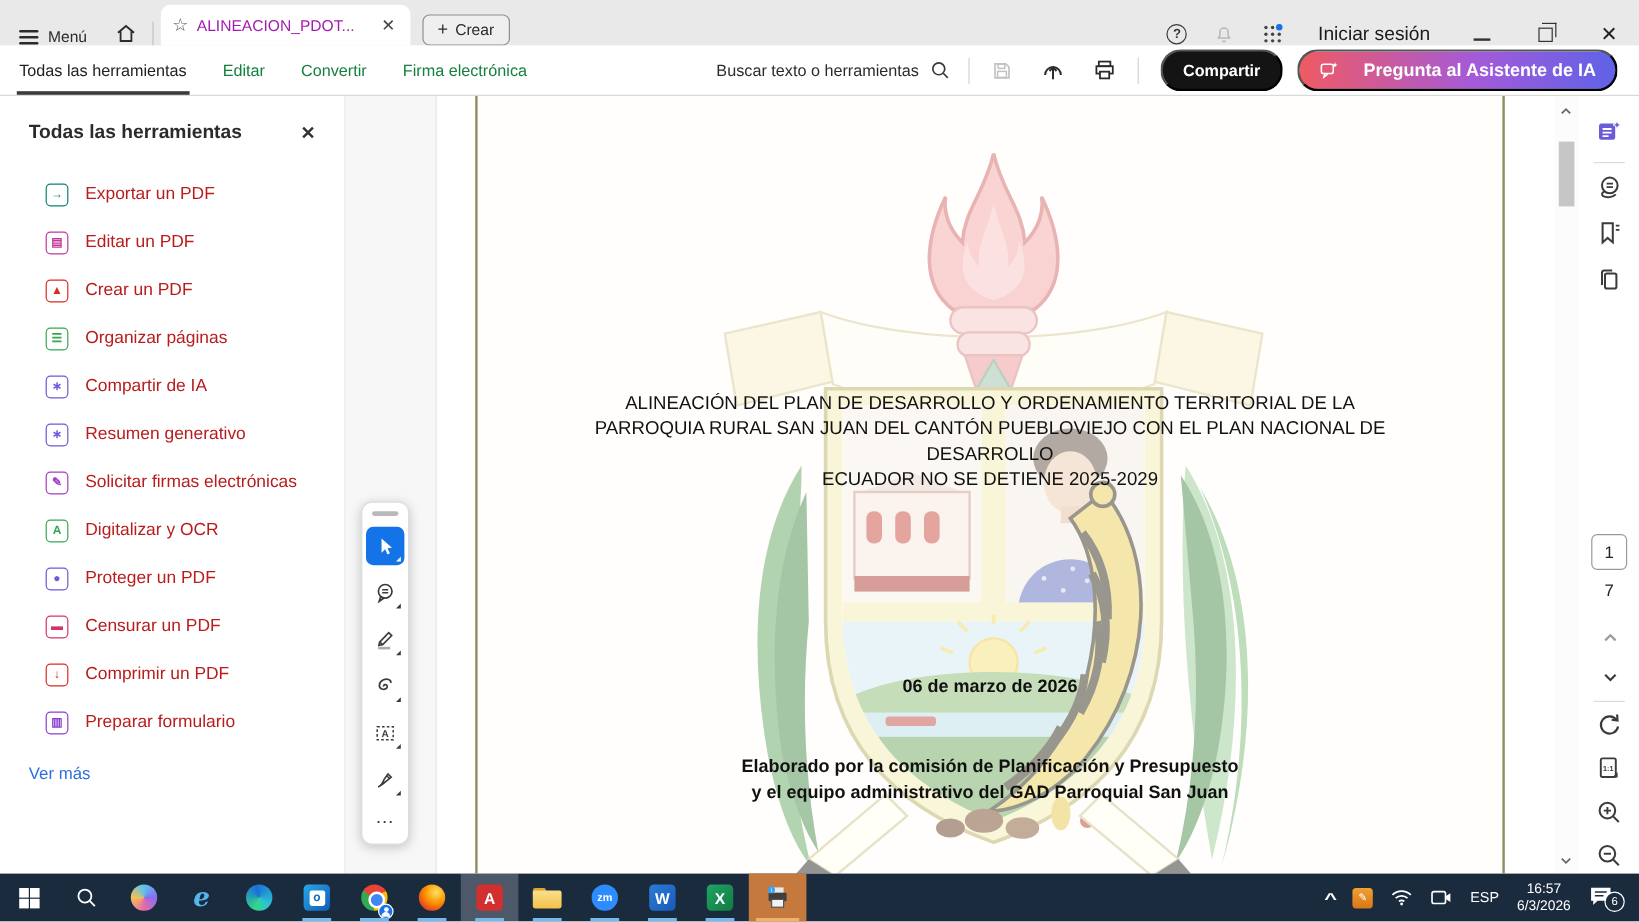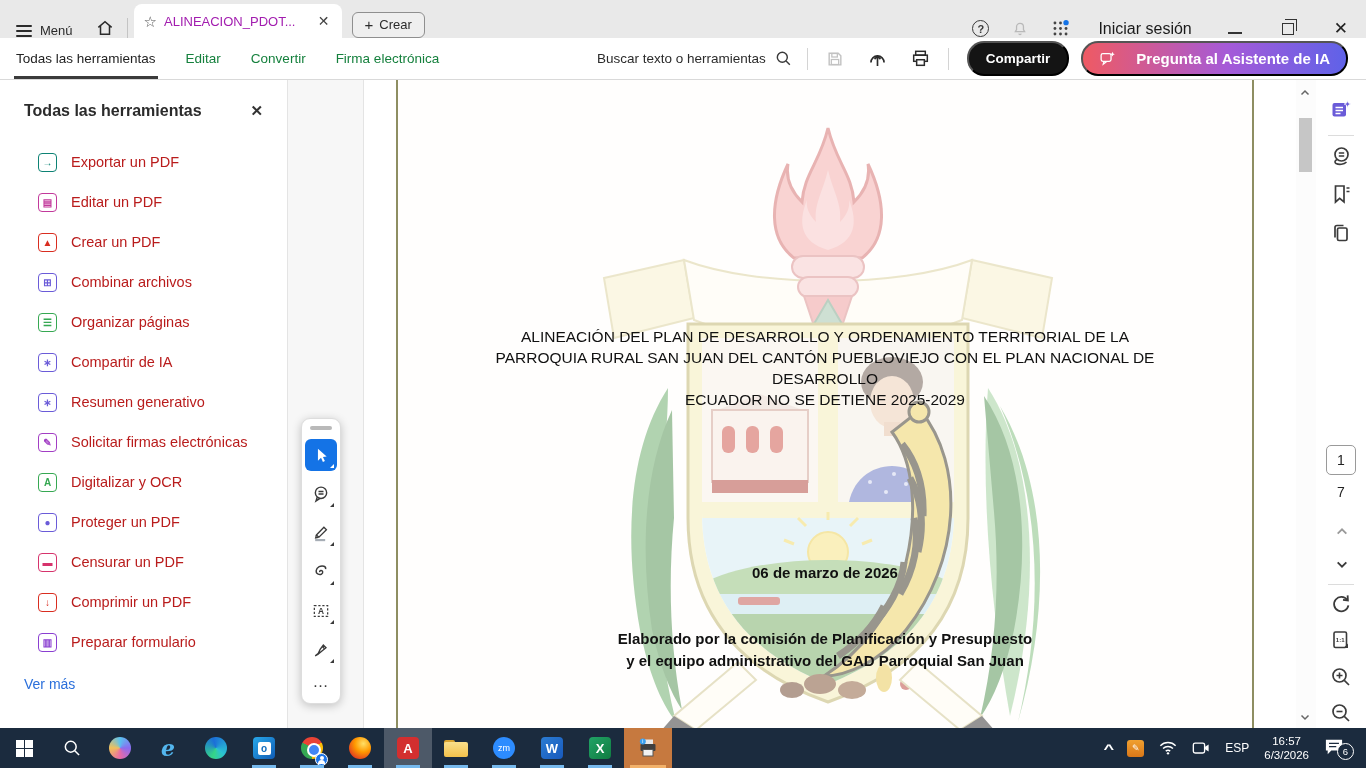--- a/index.html
+++ b/index.html
@@ -106,21 +106,21 @@
   .ico-chrome { width:22px; height:22px; background:conic-gradient(from -60deg,#ea4335 0 120deg,#fbbc05 0 240deg,#34a853 0 360deg); position:relative; }
   .ico-chrome::before { content:""; position:absolute; left:6px; top:6px; width:10px; height:10px; border-radius:50%; background:#4285f4; border:2px solid #fff; }
   .chrome-badge { position:absolute; right:8px; bottom:2px; width:13px; height:13px; border-radius:50%; background:#1a73e8; border:1.5px solid #fff; }
   .chrome-badge::before { content:""; position:absolute; left:3.5px; top:1.5px; width:4px; height:4px; border-radius:50%; background:#fff; }
   .chrome-badge::after { content:""; position:absolute; left:1.8px; top:6.2px; width:7.4px; height:4px; border-radius:4px 4px 0 0; background:#fff; }
   .ico-firefox { width:22px; height:22px; background:radial-gradient(circle at 65% 30%,#ffe066,#ff9a00 40%,#e3401f 78%,#b5236a); }
   .ico-acrobat { width:22px; height:22px; border-radius:4px; background:#d32f2f; color:#fff; font-weight:700; font-size:13px; display:flex; align-items:center; justify-content:center; }
   .ico-folder { position:relative; width:24px; height:17px; }
   .ico-folder::before { content:""; position:absolute; left:0; top:0; width:11px; height:5px; background:#d9a430; border-radius:2px 2px 0 0; }
   .ico-folder::after { content:""; position:absolute; left:0; top:2.5px; width:24px; height:14.5px; background:linear-gradient(180deg,#fadf8b,#f3c24b); border-radius:2px; }
-  .ico-zoom { width:22px; height:22px; background:#2d8cff; color:#fff; font-size:9px; font-weight:400; display:flex; align-items:center; justify-content:center; }
+  .ico-zoom { width:22px; height:22px; background:#2d8cff; color:#fff; font-size:9px; font-weight:700; display:flex; align-items:center; justify-content:center; }
   .ico-word { width:22px; height:22px; border-radius:4px; background:linear-gradient(135deg,#2b7cd3,#185abd); color:#fff; font-weight:700; font-size:13px; display:flex; align-items:center; justify-content:center; }
   .ico-excel { width:22px; height:22px; border-radius:4px; background:linear-gradient(135deg,#21a366,#107c41); color:#fff; font-weight:700; font-size:13px; display:flex; align-items:center; justify-content:center; }
   .tray { margin-left:auto; display:flex; align-items:center; gap:15px; padding-right:12px; color:#fff; }
   .tray-chev { font-size:13px; font-weight:700; transform:scaleX(1.4); }
   .ico-tray-orange { width:17px; height:17px; border-radius:3px; background:linear-gradient(180deg,#f0a030,#d97718); display:flex; align-items:center; justify-content:center; font-size:9px; color:#fff; }
   .tray-clock { text-align:center; font-size:11.5px; line-height:14px; }
   .tray-badge { position:relative; width:30px; height:24px; }
   .tb-note { position:absolute; left:0; top:2px; }
   .badge-circ { position:absolute; right:0; bottom:0; width:17px; height:17px; border-radius:50%; background:#1b2b3e; border:1.5px solid #fff; color:#fff; font-size:9.5px; display:flex; align-items:center; justify-content:center; }
 </style>
@@ -240,24 +240,20 @@
         </div>
       <div class="tp-item">
           <span class="ti c-mag" data-g="▤"></span>
           <span>Editar un PDF</span>
         </div>
       <div class="tp-item">
           <span class="ti c-red" data-g="▲"></span>
           <span>Crear un PDF</span>
         </div>
       <div class="tp-item">
-          <span class="ti c-pur" data-g="⊞"></span>
-          <span>Combinar archivos</span>
-        </div>
-      <div class="tp-item">
           <span class="ti c-grn" data-g="☰"></span>
           <span>Organizar páginas</span>
         </div>
       <div class="tp-item">
           <span class="ti c-pur" data-g="∗"></span>
           <span>Compartir de IA</span>
         </div>
       <div class="tp-item">
           <span class="ti c-pur" data-g="∗"></span>
           <span>Resumen generativo</span>

